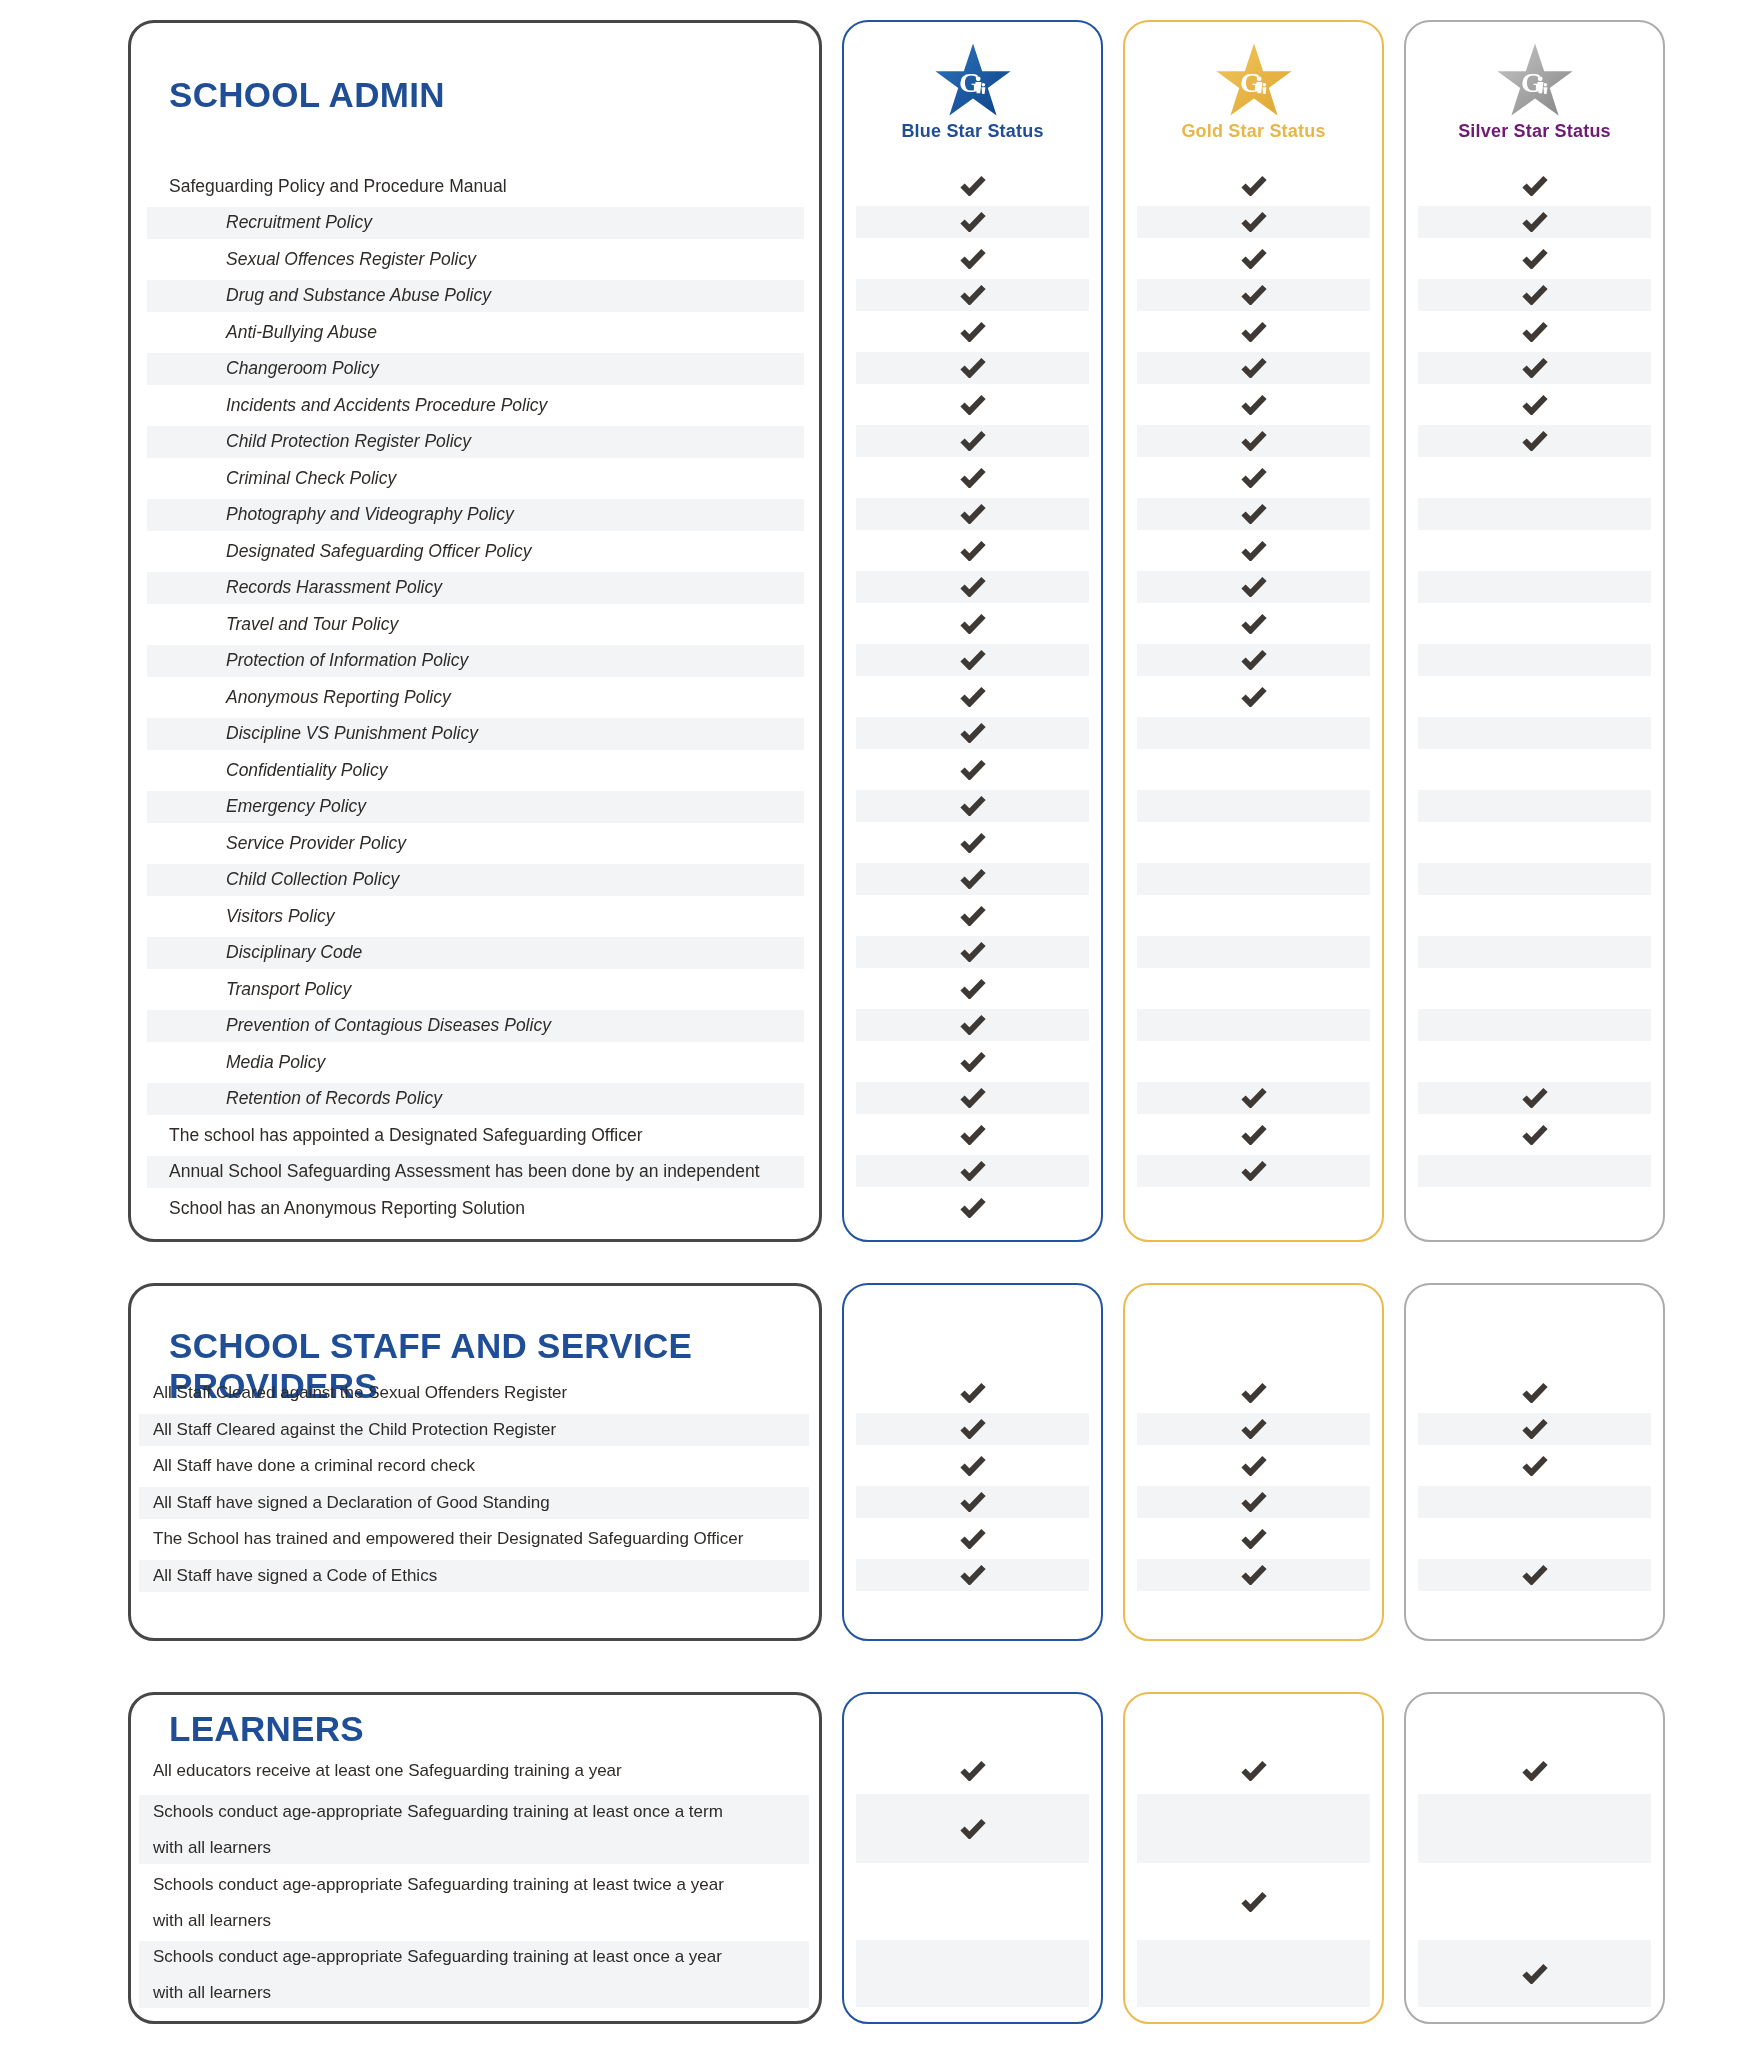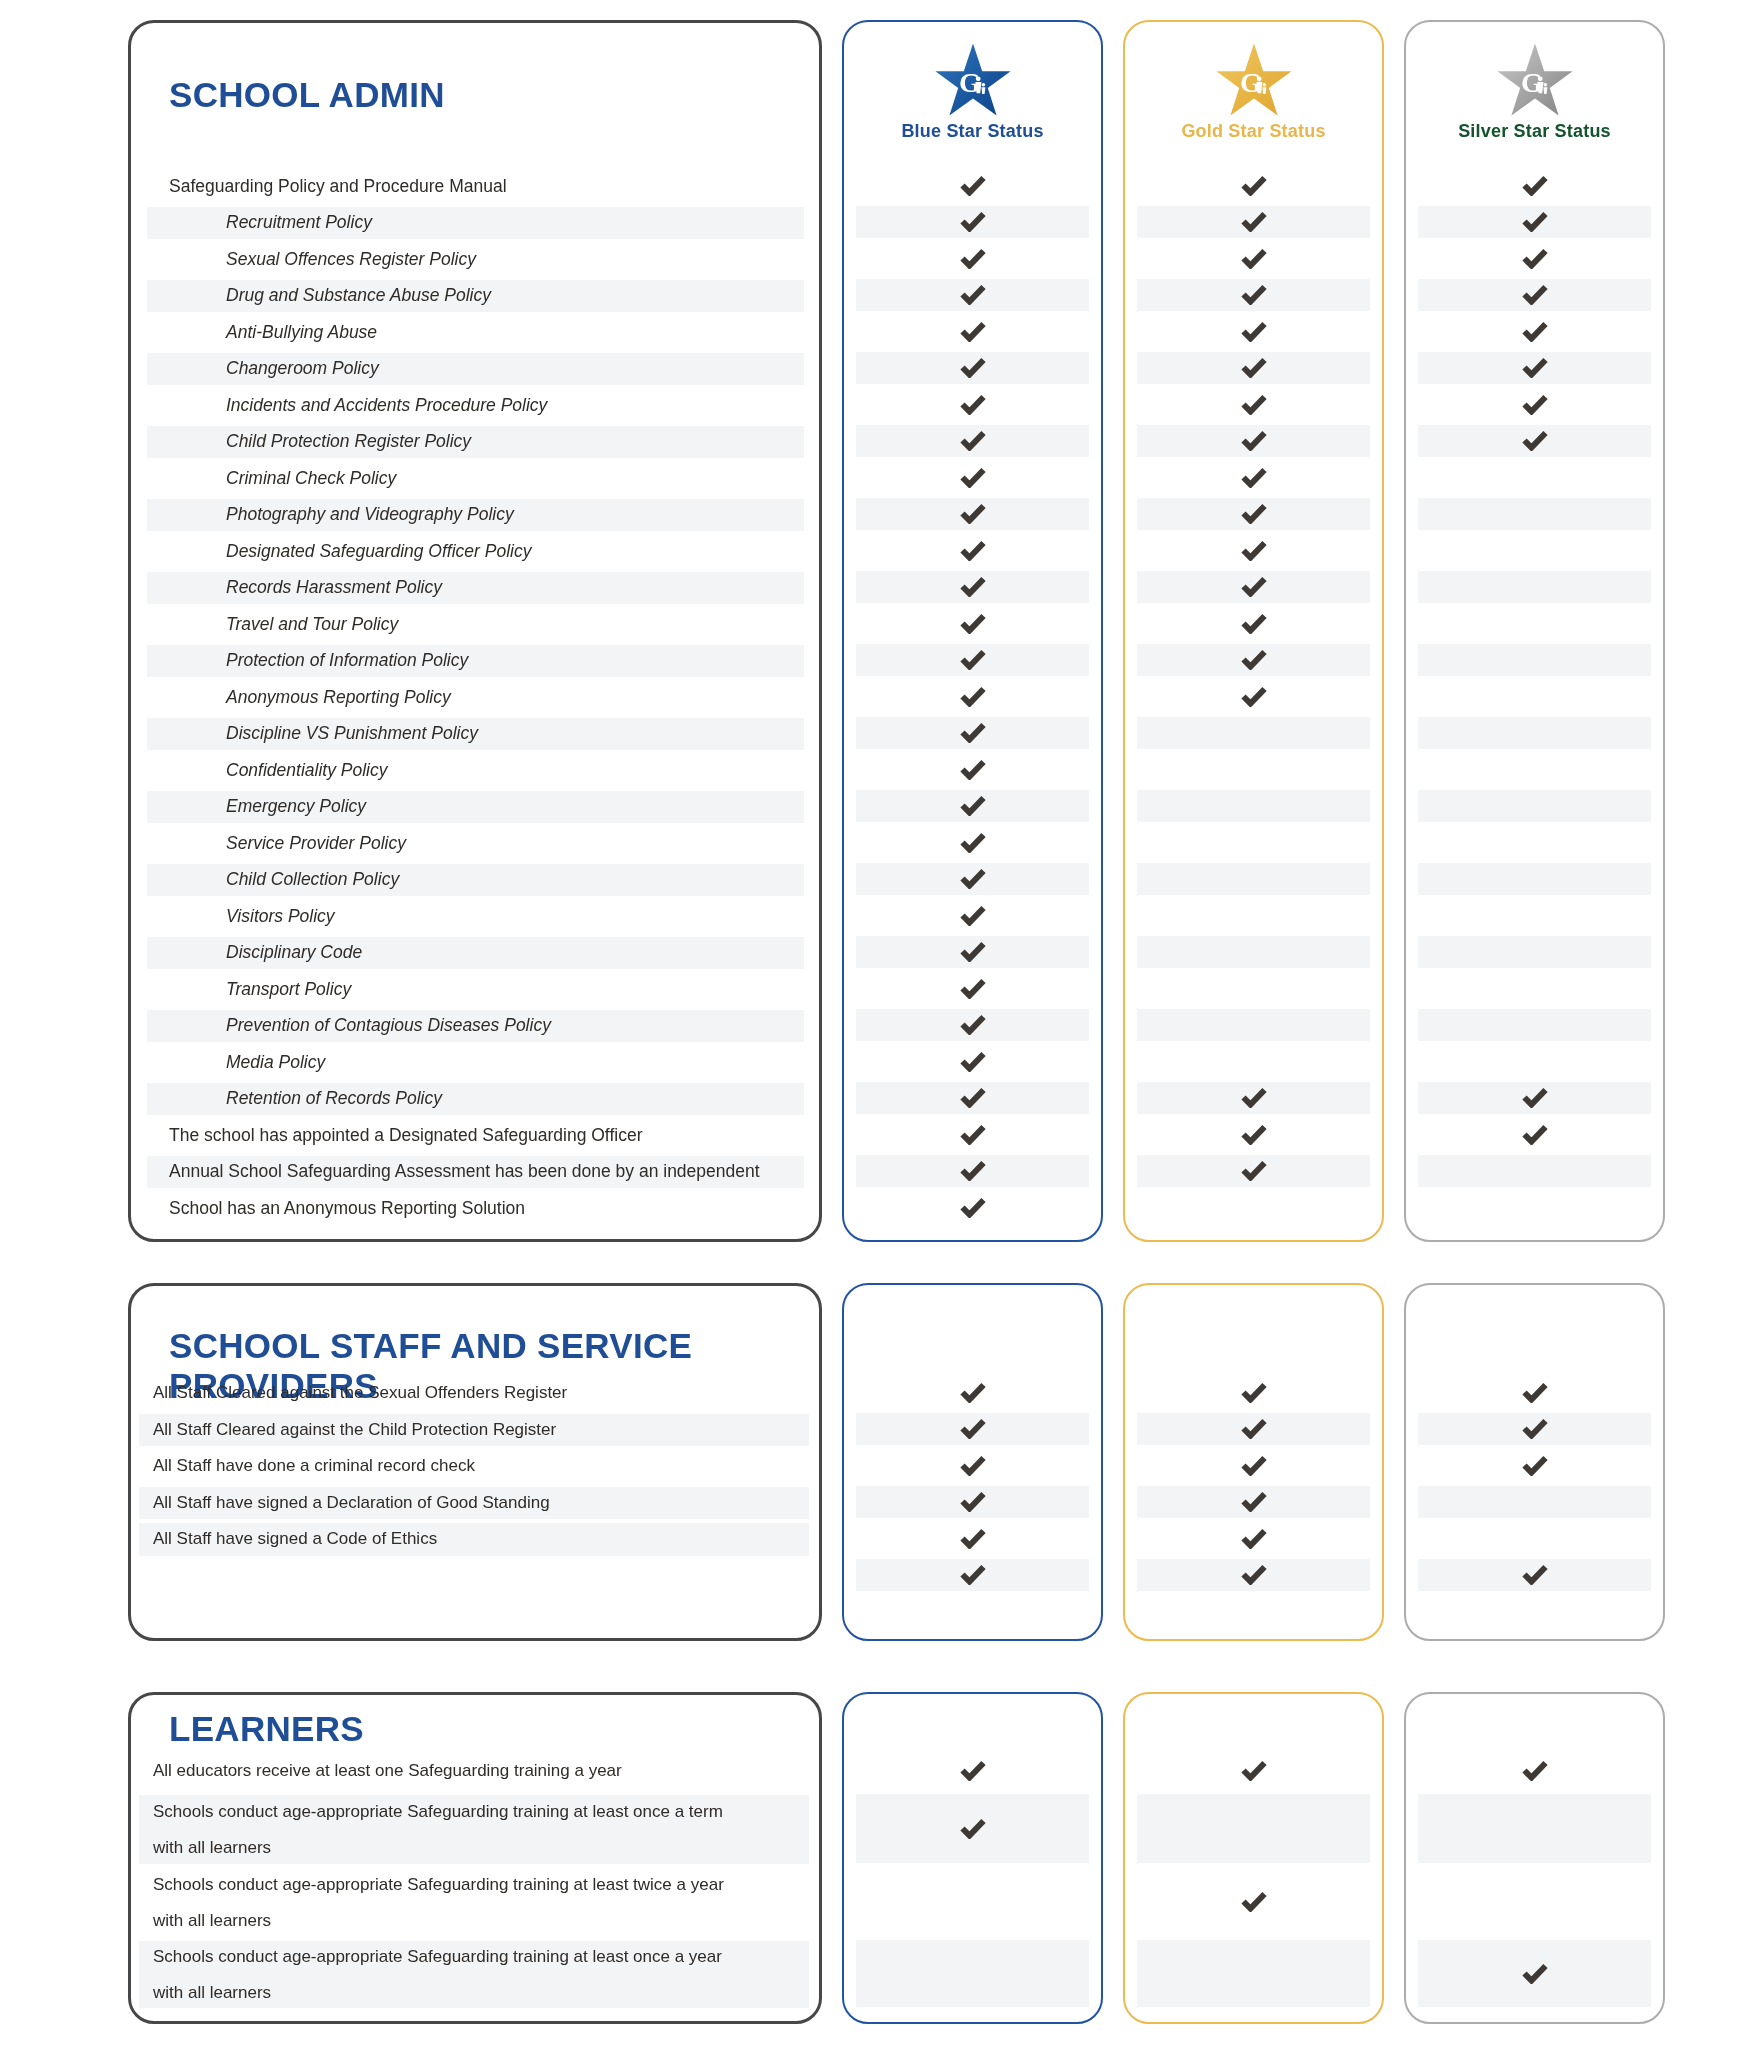--- a/index.html
+++ b/index.html
@@ -526,21 +526,21 @@
                   <stop offset="1" stop-color="#838383"></stop>
                 </linearGradient>
               </defs>
               <polygon points="50,2 61.5,36.5 97,36.5 68.5,57.5 79.5,92 50,70.5 20.5,92 31.5,57.5 3,36.5 38.5,36.5" fill="url(#g02)"></polygon>
               <text x="46" y="63" text-anchor="middle" font-family="Liberation Serif, serif" font-weight="bold" font-size="35" fill="#ffffff">G</text>
               <circle cx="56.5" cy="46" r="3" fill="#ffffff"></circle>
               <path d="M53 50 h7.5 l-1.5 14 h-4.5 z" fill="#ffffff"></path>
               <circle cx="63" cy="53.5" r="2.2" fill="#ffffff"></circle>
               <path d="M60.5 56.5 h5 l-1 8.5 h-3 z" fill="#ffffff"></path>
             </svg></div>
-          <div class="col-label" style="color: #14532d;">Silver Star Status</div>
+          <div class="col-label" style="color: #701a75;">Silver Star Status</div>
         </div>
         <div class="rows">
           <div class="row check-row" style="height: 36.5px;">
             <span class="check">
               <svg width="26" height="21" viewBox="0 0 26 21">
                 <path d="M2.5 10.5 L9.5 17.5 L23.5 3" fill="none" stroke="#3E3935" stroke-width="6"></path>
               </svg>
             </span>
           </div>
           <div class="row check-row striped" style="height: 36.5px;">
@@ -639,20 +639,23 @@
           </div>
           <div class="row label-row striped" style="height: 36.5px;">
             <span class="lbl">All Staff Cleared against the Child Protection Register</span>
           </div>
           <div class="row label-row" style="height: 36.5px;">
             <span class="lbl">All Staff have done a criminal record check</span>
           </div>
           <div class="row label-row striped" style="height: 36.5px;">
             <span class="lbl">All Staff have signed a Declaration of Good Standing</span>
           </div>
+          <div class="row label-row" style="height: 36.5px;">
+            <span class="lbl">The School has trained and empowered their Designated Safeguarding Officer</span>
+          </div>
           <div class="row label-row striped" style="height: 36.5px;">
             <span class="lbl">All Staff have signed a Code of Ethics</span>
           </div>
         </div>
       </div>
       <div class="card status-card" style="height: 358px; border-color: rgb(34, 84, 163);">
         <div class="card-head status-head" style="height: 89px;"></div>
         <div class="rows">
           <div class="row check-row" style="height: 36.5px;">
             <span class="check">

